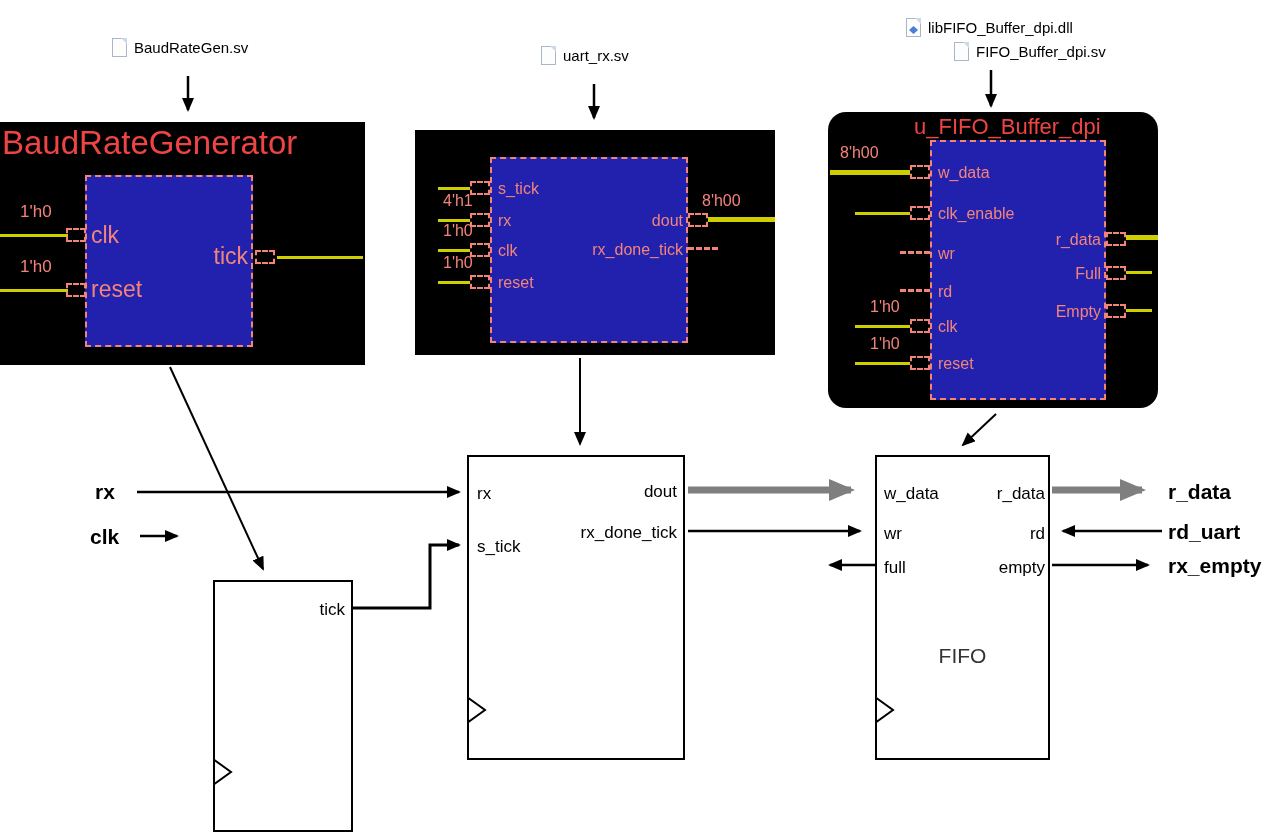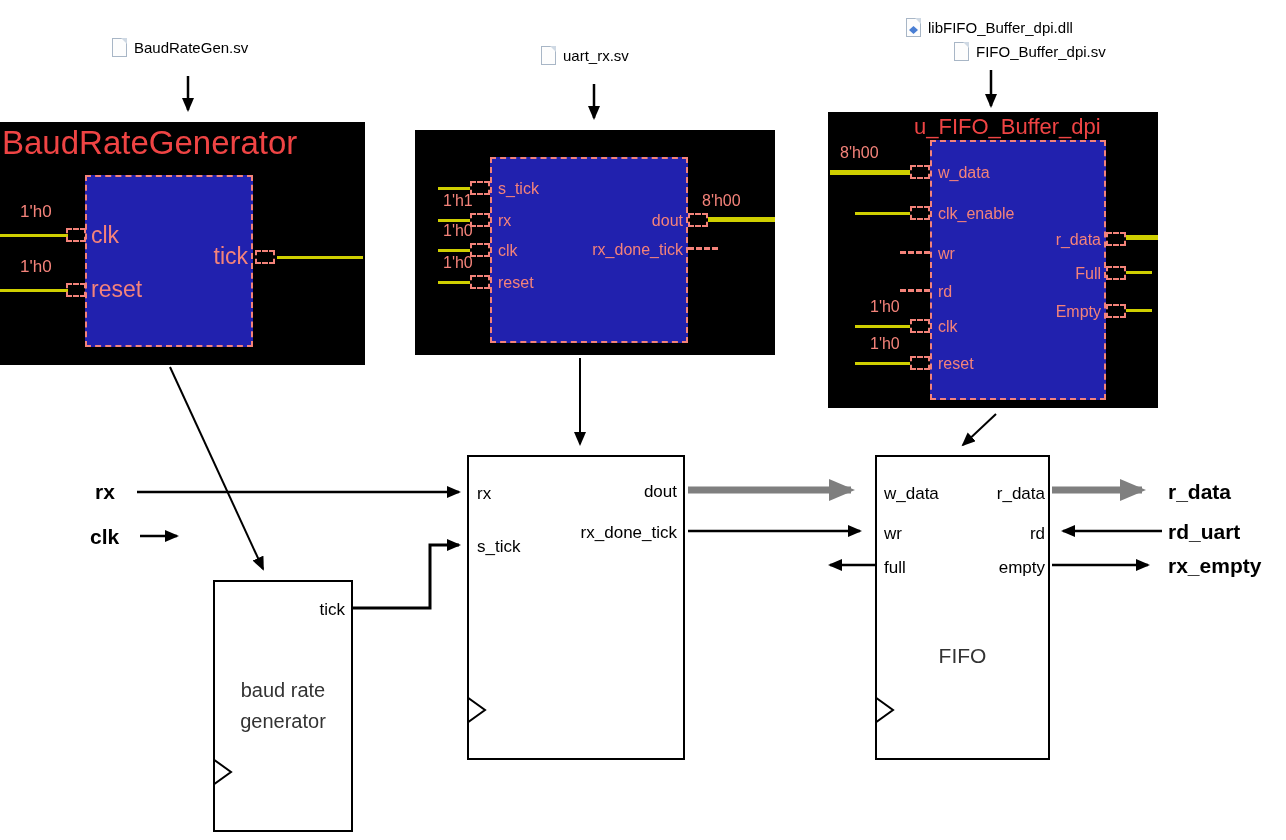--- a/index.html
+++ b/index.html
@@ -85,21 +85,21 @@
     <div class="wire" style="left:277px;top:134px;width:86px;"></div>
   </div>
 
   <div class="panel" style="left:415px;top:130px;width:360px;height:225px;">
     <div class="module-box" style="left:75px;top:27px;width:198px;height:186px;"></div>
 
     <div class="wire" style="left:23px;top:57px;width:32px;"></div>
     <div class="stub" style="left:55px;top:51px;"></div>
     <div class="plabel" style="left:83px;top:49px;">s_tick</div>
 
-    <div class="pvalue" style="left:28px;top:61px;">1'h1</div>
+    <div class="pvalue" style="left:28px;top:61px;">4'h1</div>
     <div class="wire" style="left:23px;top:89px;width:32px;"></div>
     <div class="stub" style="left:55px;top:83px;"></div>
     <div class="plabel" style="left:83px;top:81px;">rx</div>
 
     <div class="pvalue" style="left:28px;top:91px;">1'h0</div>
     <div class="wire" style="left:23px;top:119px;width:32px;"></div>
     <div class="stub" style="left:55px;top:113px;"></div>
     <div class="plabel" style="left:83px;top:111px;">clk</div>
 
     <div class="pvalue" style="left:28px;top:123px;">1'h0</div>
@@ -109,21 +109,21 @@
 
     <div class="plabel r" style="left:195px;top:81px;width:73px;">dout</div>
     <div class="stub" style="left:273px;top:83px;"></div>
     <div class="pvalue" style="left:287px;top:61px;">8'h00</div>
     <div class="wire bus" style="left:293px;top:87px;width:67px;"></div>
 
     <div class="plabel r" style="left:150px;top:110px;width:118px;">rx_done_tick</div>
     <div class="stub-line" style="left:273px;top:117px;"></div>
   </div>
 
-  <div class="panel" style="left:828px;top:112px;width:330px;height:296px;">
+  <div class="panel" style="left:828px;top:112px;width:330px;height:296px;border-radius:18px;">
     <div class="ptitle md3" style="left:86px;top:2px;">u_FIFO_Buffer_dpi</div>
     <div class="module-box" style="left:102px;top:28px;width:176px;height:260px;"></div>
 
     <div class="pvalue" style="left:12px;top:31px;">8'h00</div>
     <div class="wire bus" style="left:2px;top:58px;width:80px;"></div>
     <div class="stub" style="left:82px;top:53px;"></div>
     <div class="plabel" style="left:110px;top:51px;">w_data</div>
 
     <div class="wire" style="left:27px;top:100px;width:55px;"></div>
     <div class="stub" style="left:82px;top:94px;"></div>
@@ -153,21 +153,20 @@
     <div class="stub" style="left:278px;top:154px;"></div>
     <div class="wire" style="left:298px;top:159px;width:26px;"></div>
 
     <div class="plabel r" style="left:193px;top:190px;width:80px;">Empty</div>
     <div class="stub" style="left:278px;top:192px;"></div>
     <div class="wire" style="left:298px;top:197px;width:26px;"></div>
   </div>
 
   <div class="block" style="left:213px;top:580px;width:140px;height:252px;">
     <div class="blabel r" style="left:55px;top:18px;width:75px;">tick</div>
-    <div class="bname" style="left:10px;top:93px;width:116px;">baud rate generator</div>
     <svg class="clk-sym" style="left:-2px;top:175px;" width="24" height="30">
       <polyline points="0,2 18,15 0,28" fill="none" stroke="#000" stroke-width="2"></polyline>
     </svg>
   </div>
 
   <div class="block" style="left:467px;top:455px;width:218px;height:305px;">
     <div class="blabel" style="left:8px;top:27px;">rx</div>
     <div class="blabel" style="left:8px;top:80px;">s_tick</div>
     <div class="blabel r" style="left:135px;top:25px;width:73px;">dout</div>
     <div class="blabel r" style="left:90px;top:66px;width:118px;">rx_done_tick</div>

